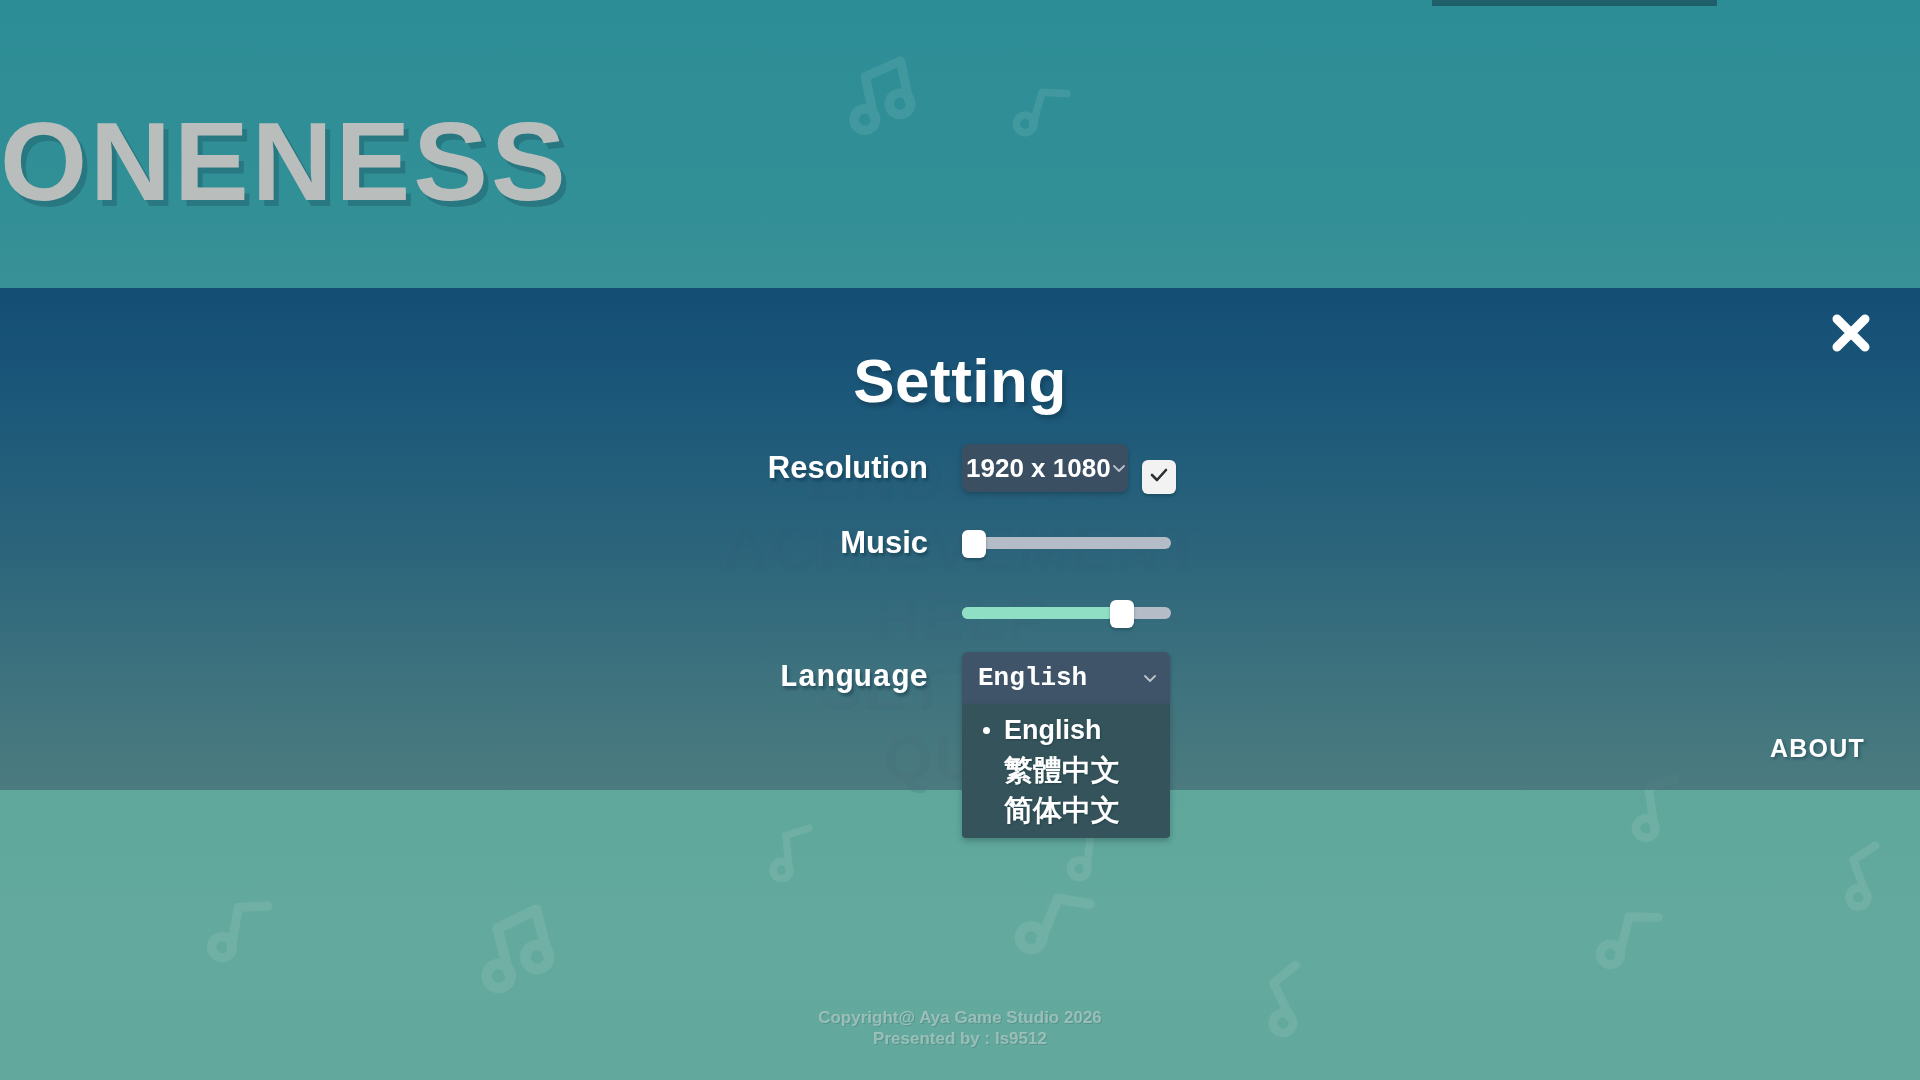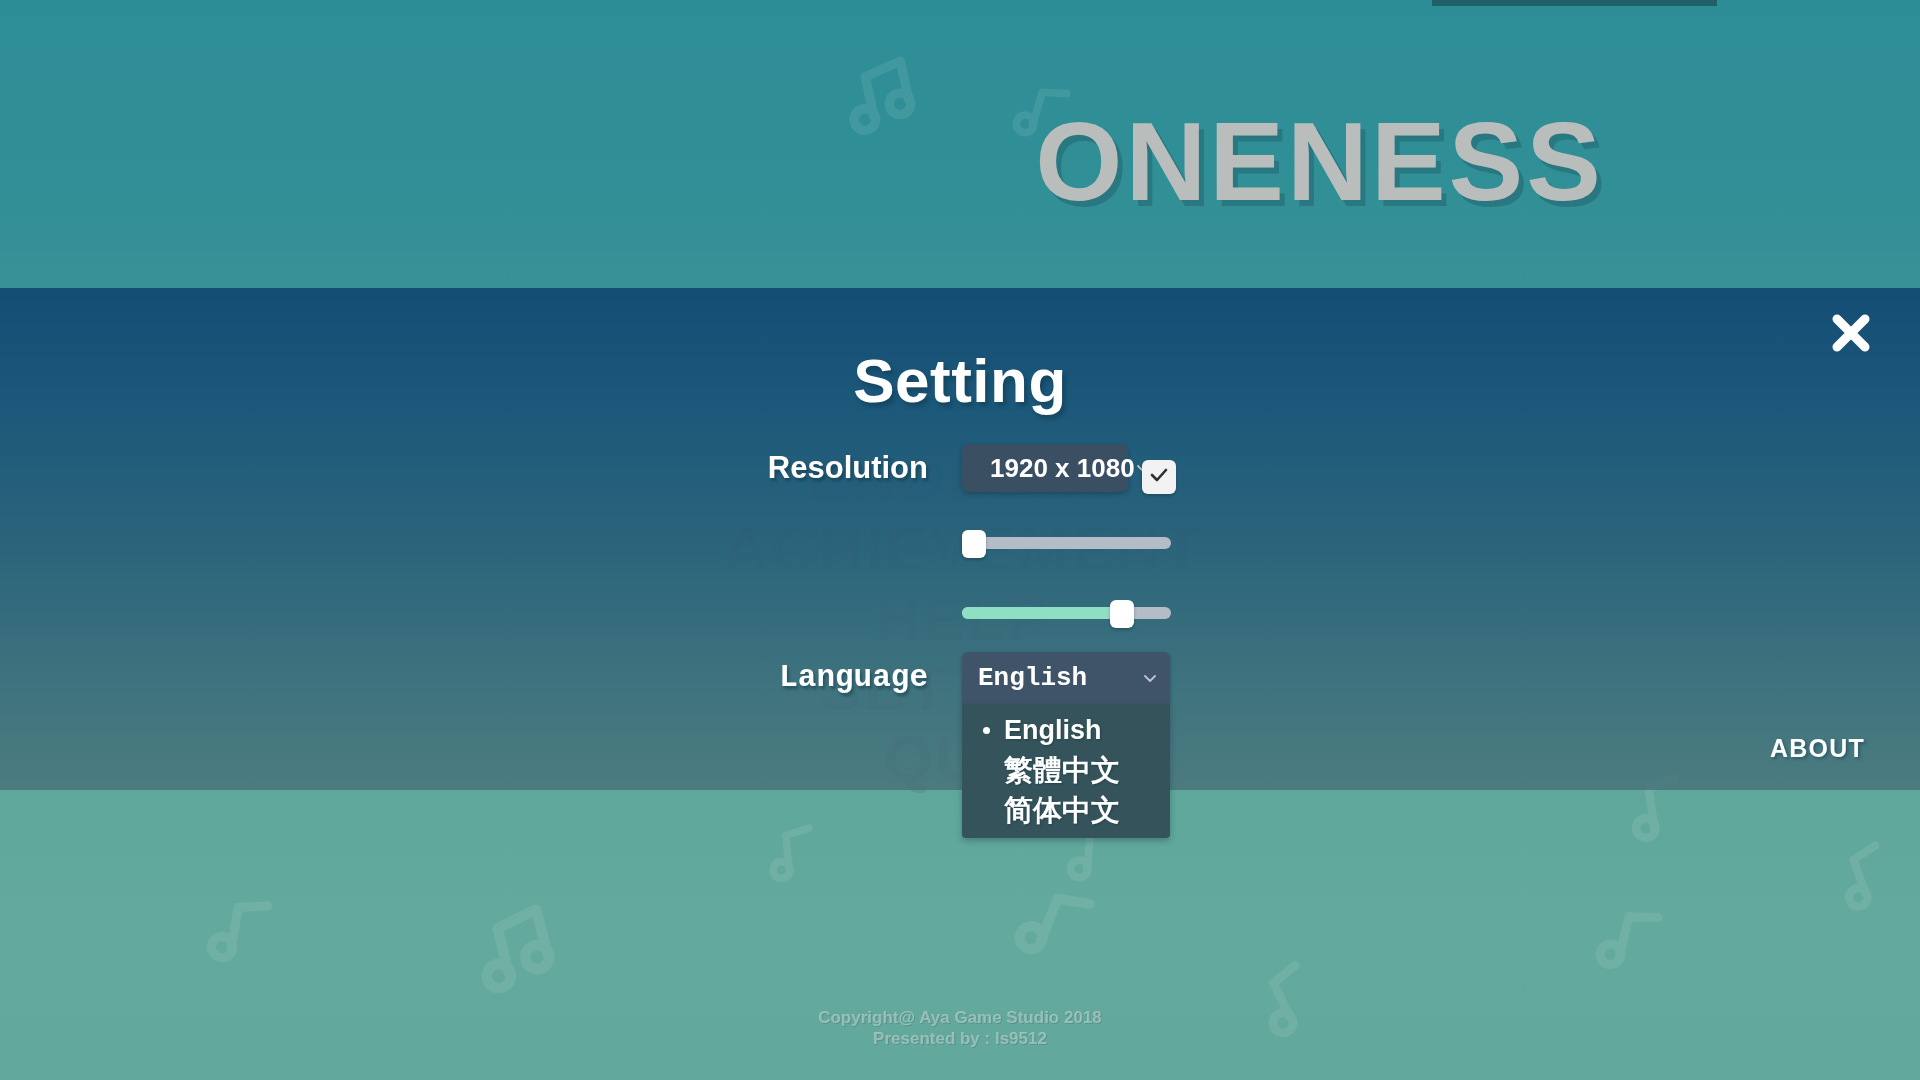--- a/index.html
+++ b/index.html
@@ -21,21 +21,21 @@
     overflow:hidden;
   }
 
   
   .note { position:absolute; opacity:.085; pointer-events:none; }
   .note svg { display:block; }
 
   
   #title {
     position:absolute; left:0; top:106px; width:1604px;
-    text-align:right;
+    text-align:left;
     font-size:112px; font-weight:bold; letter-spacing:3px;
     color:#b9bebd;
     text-shadow:5px 6px 0 rgba(24,70,82,.30);
     line-height:1;
   }
 
   
   #bgmenu {
     position:absolute; left:0; top:440px; width:1920px;
     text-align:center; pointer-events:none;
@@ -113,21 +113,21 @@
   }
   .sel .txt {
     font-size:26px; font-weight:bold; color:#ffffff;
     white-space:nowrap;
   }
   .sel .chev {
     margin-left:auto; width:16px; height:16px; flex:none;
     opacity:.65;
   }
 
-  #resSel { width:166px; height:48px; padding:0 12px 0 28px; top:2px; }
+  #resSel { width:166px; height:48px; padding:0 12px 0 4px; top:2px; }
   #langSel{ width:208px; height:52px; padding:0 12px 0 16px; top:0;
             border-radius:6px 6px 0 0; background:#3f5468; }
 
   
   #fsBox {
     position:absolute; left:1142px; top:460px;
     width:34px; height:34px; border-radius:6px;
     background:#f2f2f2; box-shadow:0 2px 3px rgba(10,35,50,.30);
     display:flex; align-items:center; justify-content:center;
     cursor:pointer;
@@ -290,20 +290,21 @@
 
   <div id="fsBox">
     <span>
       <svg width="22" height="22" viewBox="0 0 22 22">
           <path d="M4 11 L9 16 L18 6" fill="none" stroke="#2a2f33" stroke-width="2.6" stroke-linecap="round" stroke-linejoin="round"></path>
         </svg>
     </span>
   </div>
 
   <div class="row" id="rowMus">
+    <div class="lbl">Music</div>
     <div class="ctl">
       <div class="slider" id="musSlider">
         <div class="track"></div>
 
         <div class="knob" id="musKnob" style="left: 0px;"></div>
       </div>
     </div>
   </div>
 
   <div class="row" id="rowSfx">
@@ -339,17 +340,17 @@
       <span>繁體中文</span>
     </div>
     <div class="opt cjk">
       <span>简体中文</span>
     </div>
   </div>
 
   <div id="about">ABOUT</div>
 
   <div id="footer">
-    <div>Copyright@ Aya Game Studio 2018</div>
+    <div>Copyright@ Aya Game Studio 2026</div>
     <div>Presented by : ls9512</div>
   </div>
 
 </div>
 
 </body></html>

